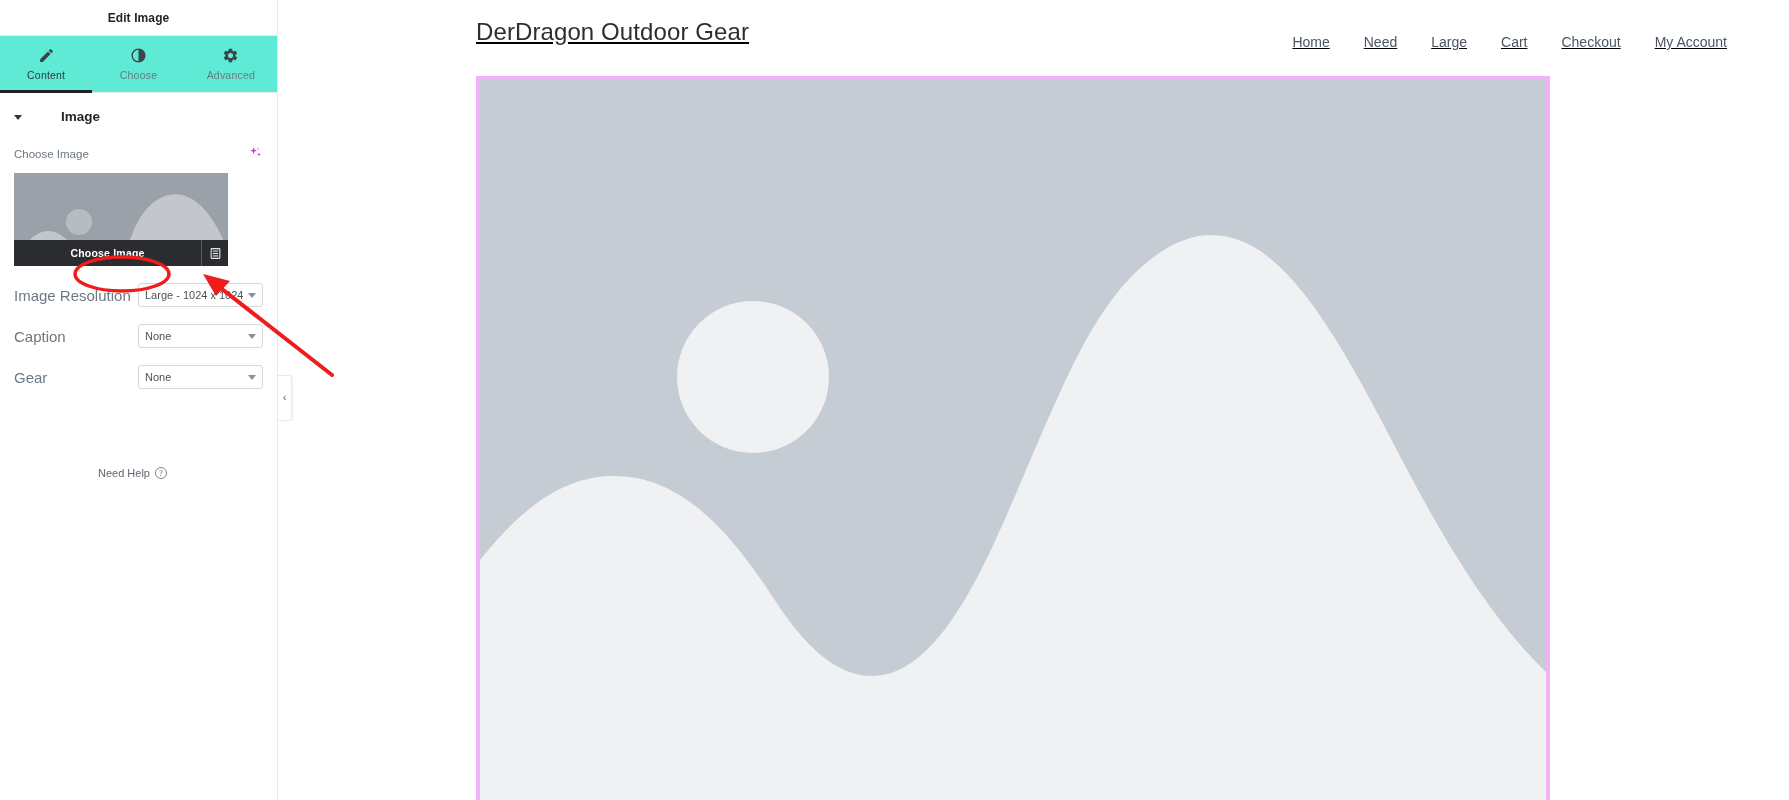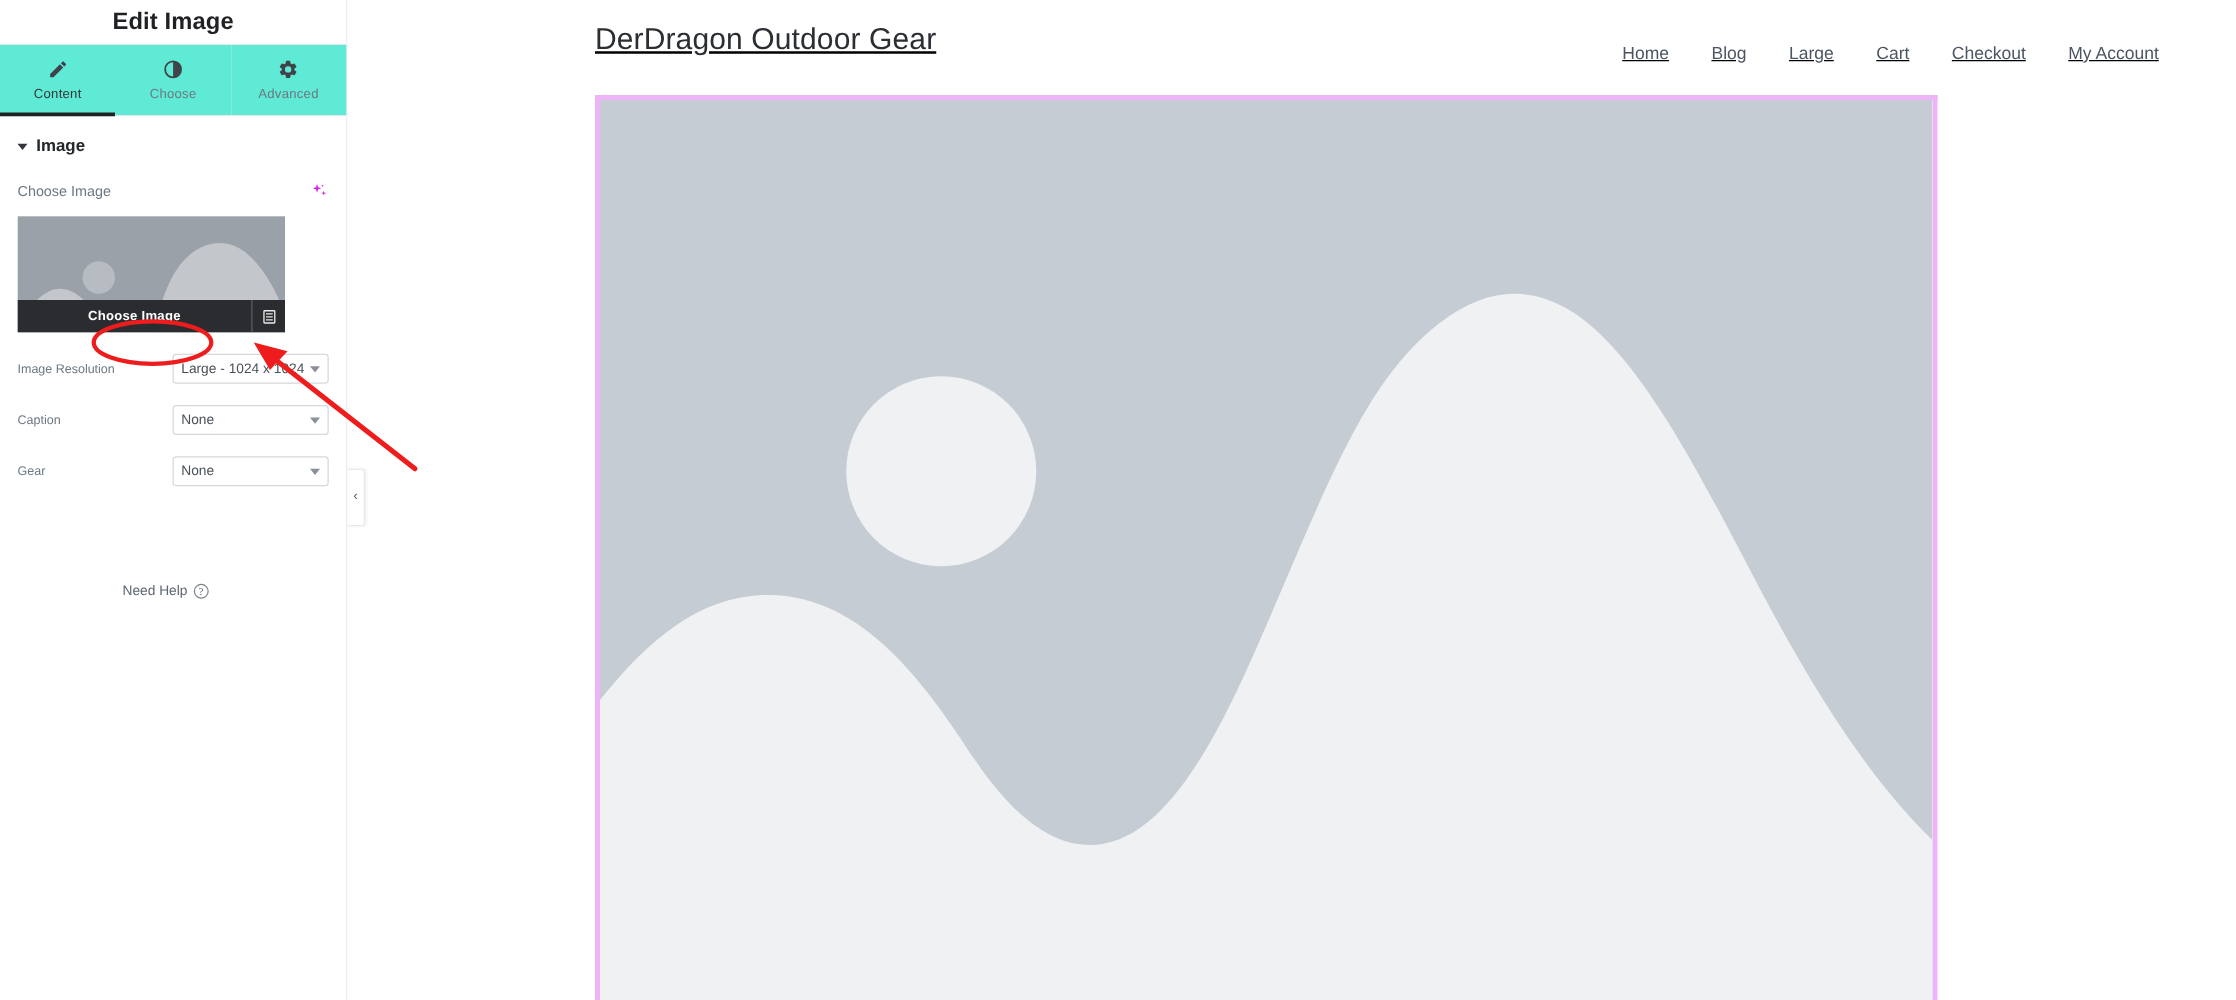--- a/index.html
+++ b/index.html
@@ -27,21 +27,21 @@
     flex: 0 0 278px;
   }
   #panel-header {
     height: 36px;
     display: flex;
     align-items: center;
     justify-content: center;
     border-bottom: 1px solid #e6e9ec;
   }
   #panel-title {
-    font-size: 19px;
+    font-size: 12px;
     font-weight: bold;
     color: #1f2124;
     letter-spacing: .1px;
   }
 
   #tabs {
     display: flex;
     height: 57px;
     border-bottom: 1px solid #e6e9ec;
   }
@@ -91,20 +91,21 @@
     width: 0; height: 0;
     border-left: 4.5px solid transparent;
     border-right: 4.5px solid transparent;
     border-top: 5.5px solid #33373d;
     margin-top: 2px;
   }
   #section-title {
     font-size: 13.5px;
     font-weight: bold;
     color: #23272b;
+    margin-left: 32px;
   }
 
   .field-row {
     display: flex;
     align-items: center;
     justify-content: space-between;
     margin-bottom: 16px;
   }
   .field-label {
     font-size: 11.5px;
@@ -164,21 +165,21 @@
   #thumb-library svg { display:block; width:13px; height:13px; }
 
   
   .ctrl-row {
     display: flex;
     align-items: center;
     justify-content: space-between;
     margin-top: 17px;
   }
   .ctrl-label {
-    font-size: 10px;
+    font-size: 15px;
     color: #6d7882;
     white-space: nowrap;
     text-align: right;
   }
   .select {
     position: relative;
     width: 125px;
     height: 24px;
     border: 1px solid #d5d8dc;
     border-radius: 3px;
@@ -429,21 +430,21 @@
   <div id="collapse-handle">
     <span>‹</span>
   </div>
 
   <main id="canvas">
 
     <header id="site-header">
       <div id="site-title">DerDragon Outdoor Gear</div>
       <nav id="site-nav">
         <span class="nav-link">Home</span>
-        <span class="nav-link">Blog</span>
+        <span class="nav-link">Need</span>
         <span class="nav-link">Large</span>
         <span class="nav-link">Cart</span>
         <span class="nav-link">Checkout</span>
         <span class="nav-link">My Account</span>
       </nav>
     </header>
 
     <div id="hero-wrap">
       <svg id="hero-svg" viewBox="0 0 1066 720" preserveAspectRatio="none">
         <rect x="0" y="0" width="1066" height="720" fill="#C6CCD3"></rect>

